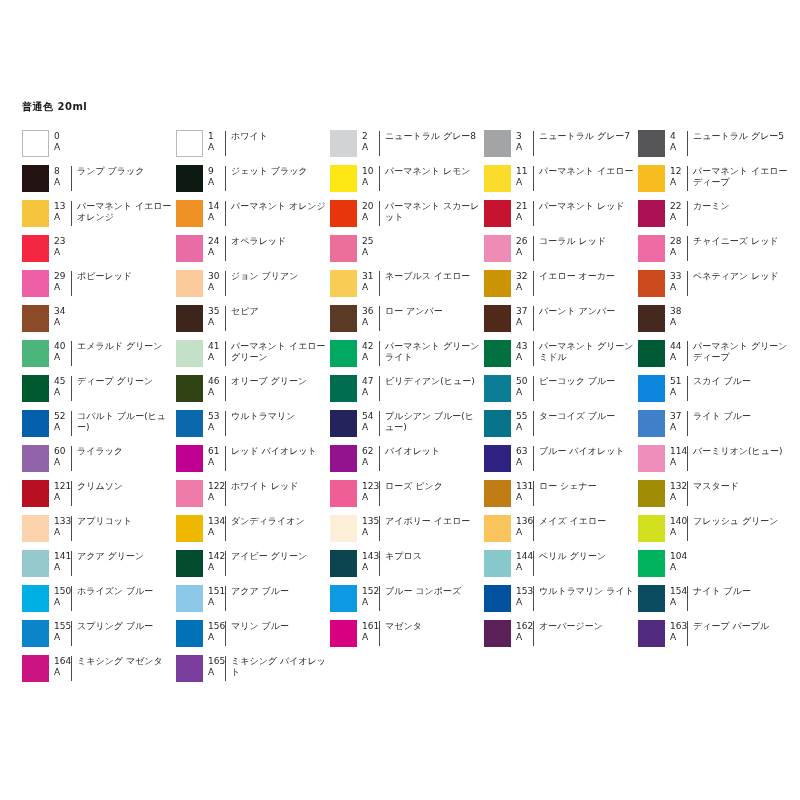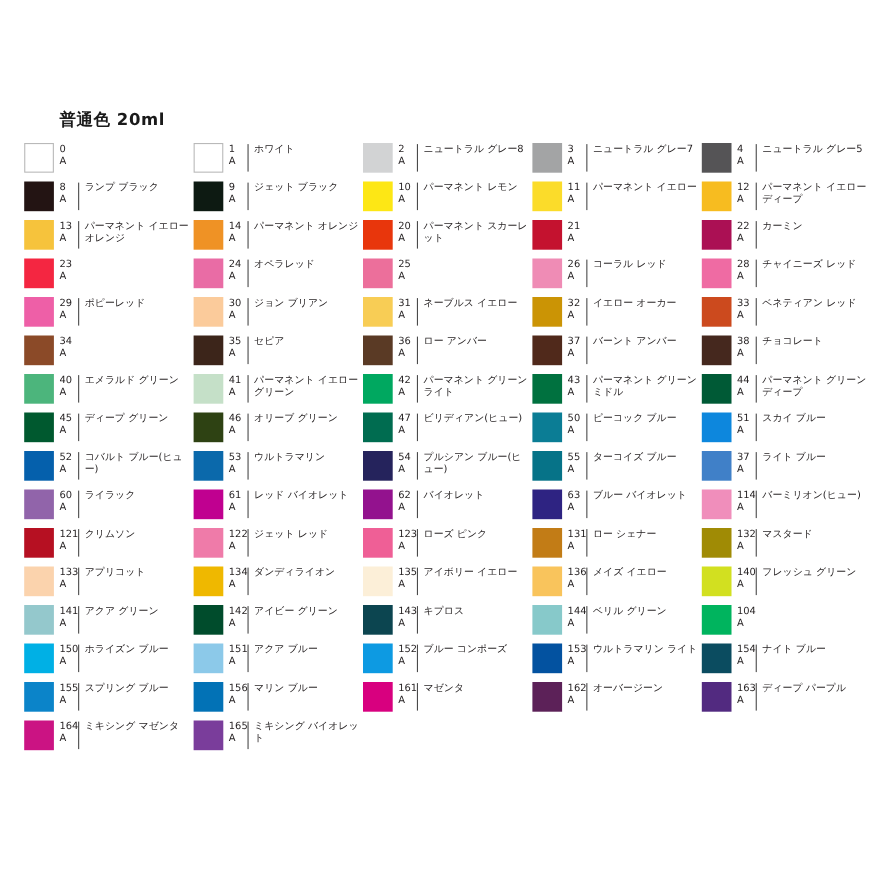--- a/index.html
+++ b/index.html
@@ -17,26 +17,25 @@
   #page {
     position: relative;
     width: 800px;
     height: 800px;
     background: #ffffff;
   }
   #title {
     position: absolute;
     left: 22px;
     top: 100px;
-    font-size: 15px;
+    font-size: 10px;
     font-weight: bold;
     letter-spacing: 0.5px;
     color: #1a1a1a;
     white-space: nowrap;
-    margin-left: 32px;
   }
   #grid {
     position: absolute;
     left: 22px;
     top: 129px;
     width: 770px;
   }
   .row {
     display: flex;
     height: 35px;
@@ -201,20 +200,21 @@
             <span class="grade">A</span>
           </div>
           <div class="namebox">パーマネント スカーレット</div>
         </div>
         <div class="cell">
           <div class="swatch" title="パーマネント レッド" style="background: rgb(196, 18, 47); border: 0px;"></div>
           <div class="codebox">
             <span class="code">21</span>
             <span class="grade">A</span>
           </div>
+          <div class="namebox">パーマネント レッド</div>
         </div>
         <div class="cell">
           <div class="swatch" title="カーミン" style="background: rgb(171, 16, 84); border: 0px;"></div>
           <div class="codebox">
             <span class="code">22</span>
             <span class="grade">A</span>
           </div>
           <div class="namebox">カーミン</div>
         </div>
       </div>
@@ -331,21 +331,20 @@
             <span class="grade">A</span>
           </div>
           <div class="namebox">バーント アンバー</div>
         </div>
         <div class="cell">
           <div class="swatch" title="チョコレート" style="background: rgb(69, 40, 30); border: 0px;"></div>
           <div class="codebox">
             <span class="code">38</span>
             <span class="grade">A</span>
           </div>
-          <div class="namebox">チョコレート</div>
         </div>
       </div>
       <div class="row">
         <div class="cell">
           <div class="swatch" title="エメラルド グリーン" style="background: rgb(76, 181, 124); border: 0px;"></div>
           <div class="codebox">
             <span class="code">40</span>
             <span class="grade">A</span>
           </div>
           <div class="namebox">エメラルド グリーン</div>
@@ -517,21 +516,21 @@
             <span class="grade">A</span>
           </div>
           <div class="namebox">クリムソン</div>
         </div>
         <div class="cell">
           <div class="swatch" title="カーラント レッド" style="background: rgb(239, 123, 169); border: 0px;"></div>
           <div class="codebox">
             <span class="code">122</span>
             <span class="grade">A</span>
           </div>
-          <div class="namebox">ジェット レッド</div>
+          <div class="namebox">ホワイト レッド</div>
         </div>
         <div class="cell">
           <div class="swatch" title="ローズ ピンク" style="background: rgb(239, 95, 150); border: 0px;"></div>
           <div class="codebox">
             <span class="code">123</span>
             <span class="grade">A</span>
           </div>
           <div class="namebox">ローズ ピンク</div>
         </div>
         <div class="cell">

